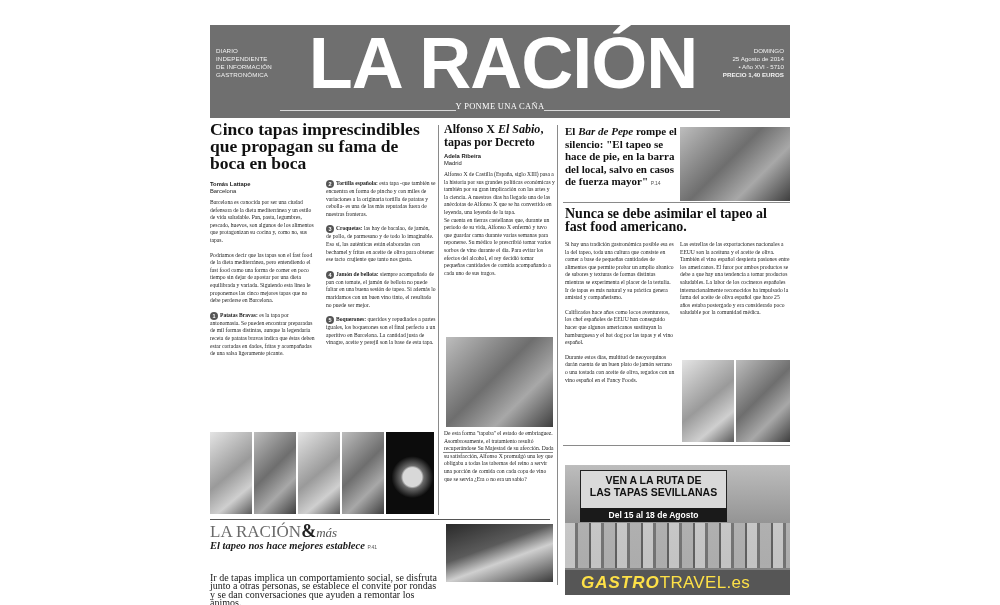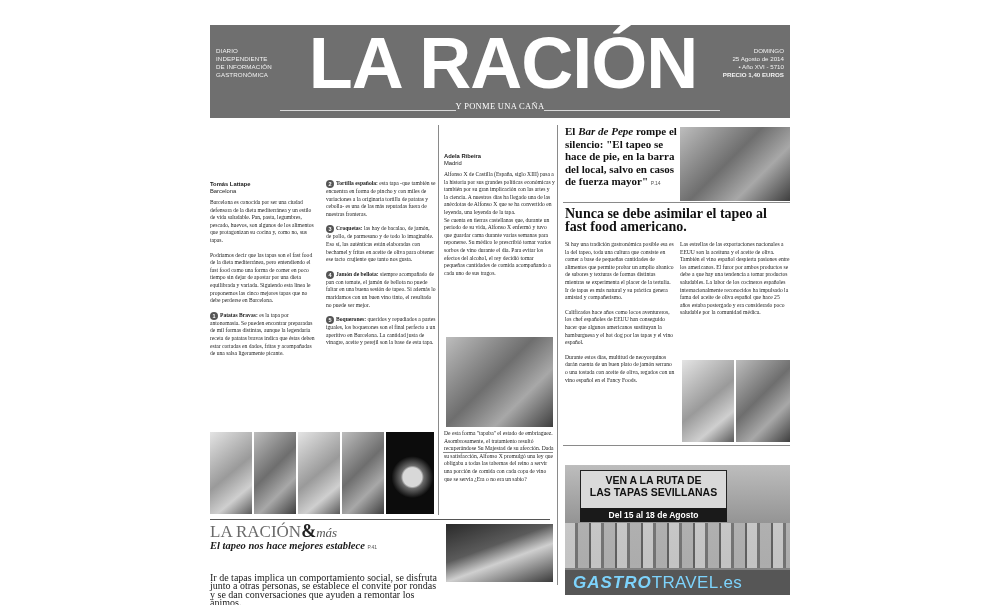--- a/index.html
+++ b/index.html
@@ -39,21 +39,21 @@
 
   
   .ad { position: absolute; left: 355px; top: 440px; width: 225px; height: 130px; background: #9a9a9a; overflow: hidden; }
   .ad-sky { position: absolute; left: 0; top: 0; width: 100%; height: 100%; background: linear-gradient(180deg, #bdbdbd 0%, #8f8f8f 50%, #7a7a7a 75%, #a5a5a5 100%); }
   .ad-buildings { position: absolute; left: 0; top: 58px; width: 100%; height: 45px; background: repeating-linear-gradient(90deg, #d0d0d0 0 10px, #707070 10px 13px, #b5b5b5 13px 24px, #5a5a5a 24px 26px); opacity: 0.85; }
   .ad-box { position: absolute; left: 15px; top: 5px; width: 147px; height: 40px; background: #d9d9d9; border: 1px solid #222; color: #111; font-family: "Liberation Sans", sans-serif; font-weight: bold; font-size: 10.5px; line-height: 12px; text-align: center; padding-top: 3px; }
   .ad-date { position: absolute; left: 15px; top: 43px; width: 147px; height: 14px; background: #1a1a1a; color: #fff; font-family: "Liberation Sans", sans-serif; font-weight: bold; font-size: 8.5px; line-height: 14px; text-align: center; }
   .ad-disc { position: absolute; left: 156px; top: 12px; width: 58px; height: 58px; border-radius: 50%; background: #f4f4f4; color: #111; font-family: "Liberation Sans", sans-serif; text-align: center; padding-top: 13px; }
   .ad-disc .pct { font-size: 16px; font-weight: bold; line-height: 16px; }
   .ad-disc .lbl { font-size: 6px; line-height: 8px; }
-  .ad-brand { position: absolute; left: 0; top: 105px; width: 100%; height: 25px; background: #565656; color: #7dd3fc; font-family: "Liberation Sans", sans-serif; font-size: 17px; line-height: 25px; padding-left: 8px; letter-spacing: 0.3px; }
+  .ad-brand { position: absolute; left: 0; top: 105px; width: 100%; height: 25px; background: #565656; color: #fde047; font-family: "Liberation Sans", sans-serif; font-size: 17px; line-height: 25px; padding-left: 16px; letter-spacing: 0.3px; }
   .ad-brand b { font-weight: 900; font-style: italic; letter-spacing: 1px; }
 </style>
 </head>
 <body>
 
 <div class="page">
 
   <div class="masthead">
     <div class="mh-left">
       <div>DIARIO</div>
@@ -75,20 +75,21 @@
     </div>
   </div>
 
   <div class="vsep" style="left:228px; top:100px; height:390px;"></div>
   <div class="vsep" style="left:347px; top:100px; height:460px;"></div>
   <div class="hsep" style="left:353px; top:177px; width:227px;"></div>
   <div class="hsep" style="left:353px; top:420px; width:227px;"></div>
   <div class="hsep" style="left:0; top:494px; width:340px; background:#555;"></div>
   <div class="hsep" style="left:233px; top:427px; width:110px;"></div>
 
+  <div class="hl" style="position:absolute; left:0; top:96px; width:225px; font-size:17.5px; line-height:17px;">Cinco tapas imprescindibles que propagan su fama de boca en boca</div>
   <div class="byline" style="position:absolute; left:0; top:156px; width:110px;">
     <b>Tomás Lattape</b>
     <span>Barcelona</span>
   </div>
   <div class="body" style="position:absolute; left:0; top:174px; width:108px;">
     <p>Barcelona es conocida por ser una ciudad defensora de la dieta mediterránea y un estilo de vida saludable. Pan, pasta, legumbres, pescado, huevos, son algunos de los alimentos que protagonizan su cocina y, como no, sus tapas.</p>
     <p>Podríamos decir que las tapas son el fast food de la dieta mediterránea, pero entendiendo el fast food como una forma de comer en poco tiempo sin dejar de apostar por una dieta equilibrada y variada. Siguiendo esta línea le proponemos las cinco mejores tapas que no debe perderse en Barcelona.</p>
     <p><span class="num">1</span><b>Patatas Bravas:</b><span> es la tapa por antonomasia. Se pueden encontrar preparadas de mil formas distintas, aunque la legendaria receta de patatas bravas indica que éstas deben estar cortadas en dados, fritas y acompañadas de una salsa ligeramente picante.</span></p>
   </div>
   <div class="body" style="position:absolute; left:116px; top:155px; width:110px;">
@@ -97,20 +98,23 @@
     <p><span class="num">4</span><b>Jamón de bellota:</b><span> siempre acompañado de pan con tomate, el jamón de bellota no puede faltar en una buena sesión de tapeo. Si además lo maridamos con un buen vino tinto, el resultado no puede ser mejor.</span></p>
     <p><span class="num">5</span><b>Boquerones:</b><span> queridos y repudiados a partes iguales, los boquerones son el final perfecto a un aperitivo en Barcelona. La cantidad justa de vinagre, aceite y perejil son la base de esta tapa.</span></p>
   </div>
 
   <div class="photo light" style="left:0; top:407px; width:42px; height:82px;"></div>
   <div class="photo" style="left:44px; top:407px; width:42px; height:82px;"></div>
   <div class="photo light" style="left:88px; top:407px; width:42px; height:82px;"></div>
   <div class="photo" style="left:132px; top:407px; width:42px; height:82px;"></div>
   <div class="photo black" style="left:176px; top:407px; width:48px; height:82px;"></div>
 
+  <div class="hl" style="position:absolute; left:234px; top:98px; width:112px; font-size:12px; line-height:12.5px;">
+    <span>Alfonso X </span><i>El Sabio</i><span>, tapas por Decreto</span>
+  </div>
   <div class="byline" style="position:absolute; left:234px; top:128px; width:110px;">
     <b>Adela Ribeira</b>
     <span>Madrid</span>
   </div>
   <div class="body" style="position:absolute; left:234px; top:146px; width:111px;">
     <p style="margin-bottom:0">Alfonso X de Castilla (España, siglo XIII) pasa a la historia por sus grandes políticas económicas y también por su gran implicación con las artes y la ciencia. A nuestros días ha llegado una de las anécdotas de Alfonso X que se ha convertido en leyenda, una leyenda de la tapa.</p>
     <p>Se cuenta en tierras castellanas que, durante un periodo de su vida, Alfonso X enfermó y tuvo que guardar cama durante varias semanas para reponerse. Su médico le prescribió tomar varios sorbos de vino durante el día. Para evitar los efectos del alcohol, el rey decidió tomar pequeñas cantidades de comida acompañando a cada uno de sus tragos.</p>
   </div>
   <div class="photo" style="left:236px; top:312px; width:107px; height:90px;"></div>
   <div class="body" style="position:absolute; left:234px; top:405px; width:111px;">

